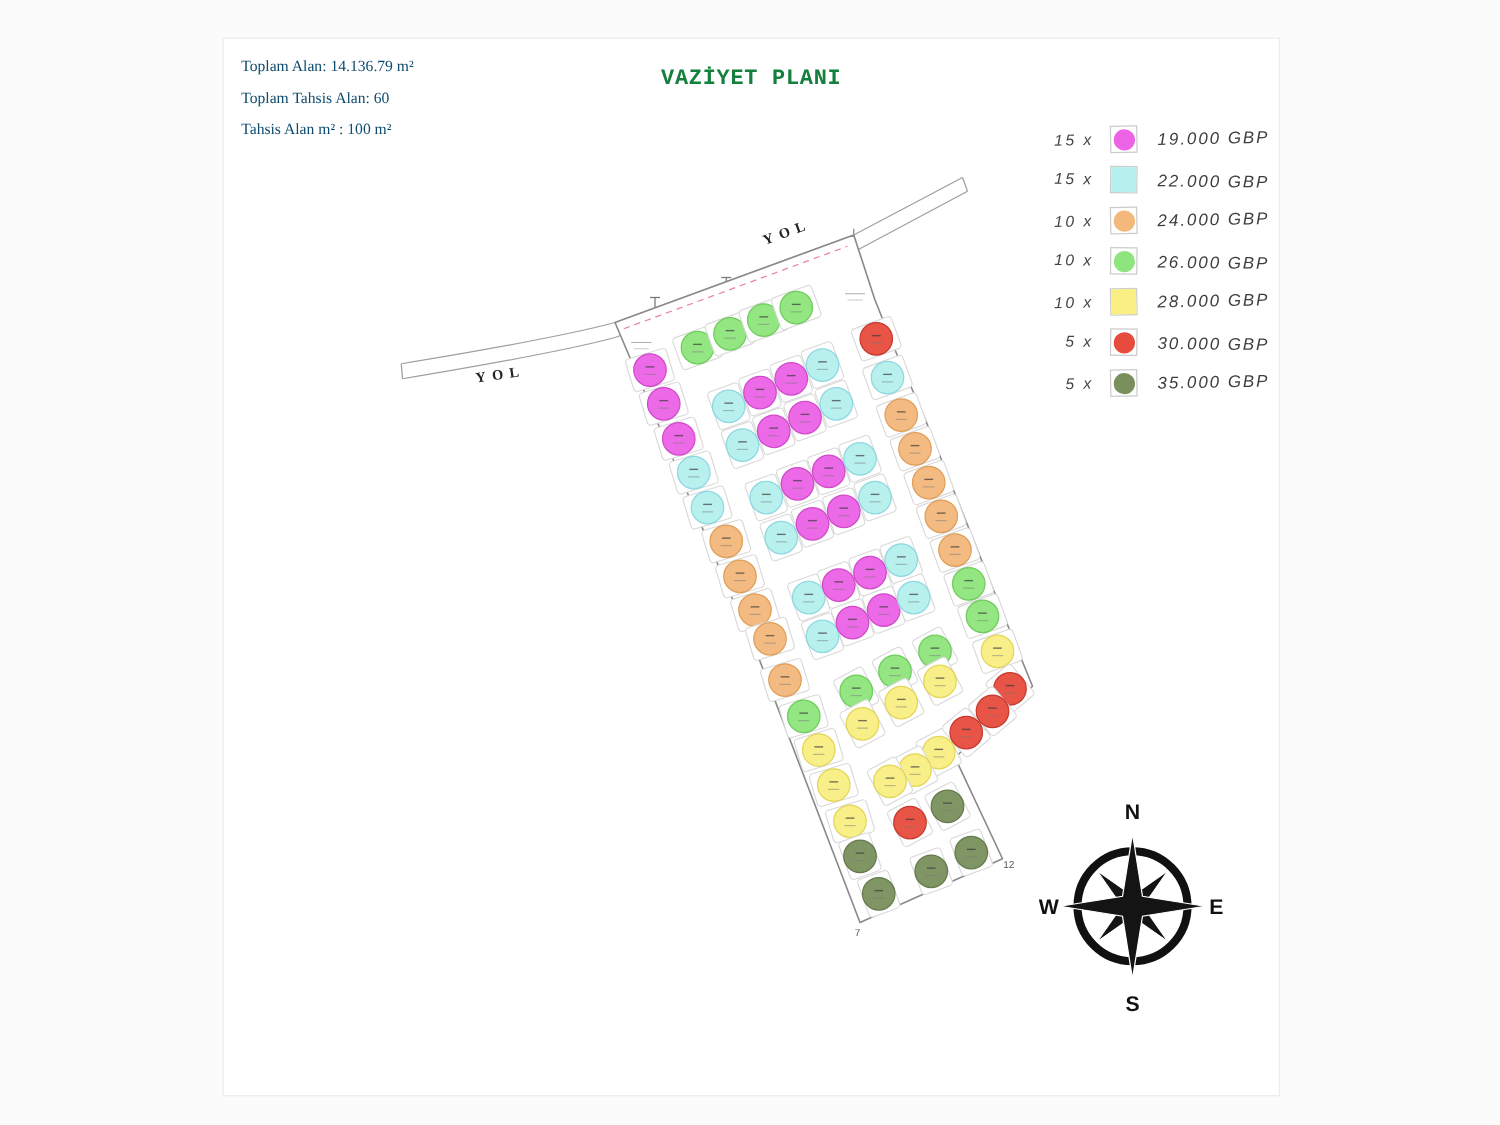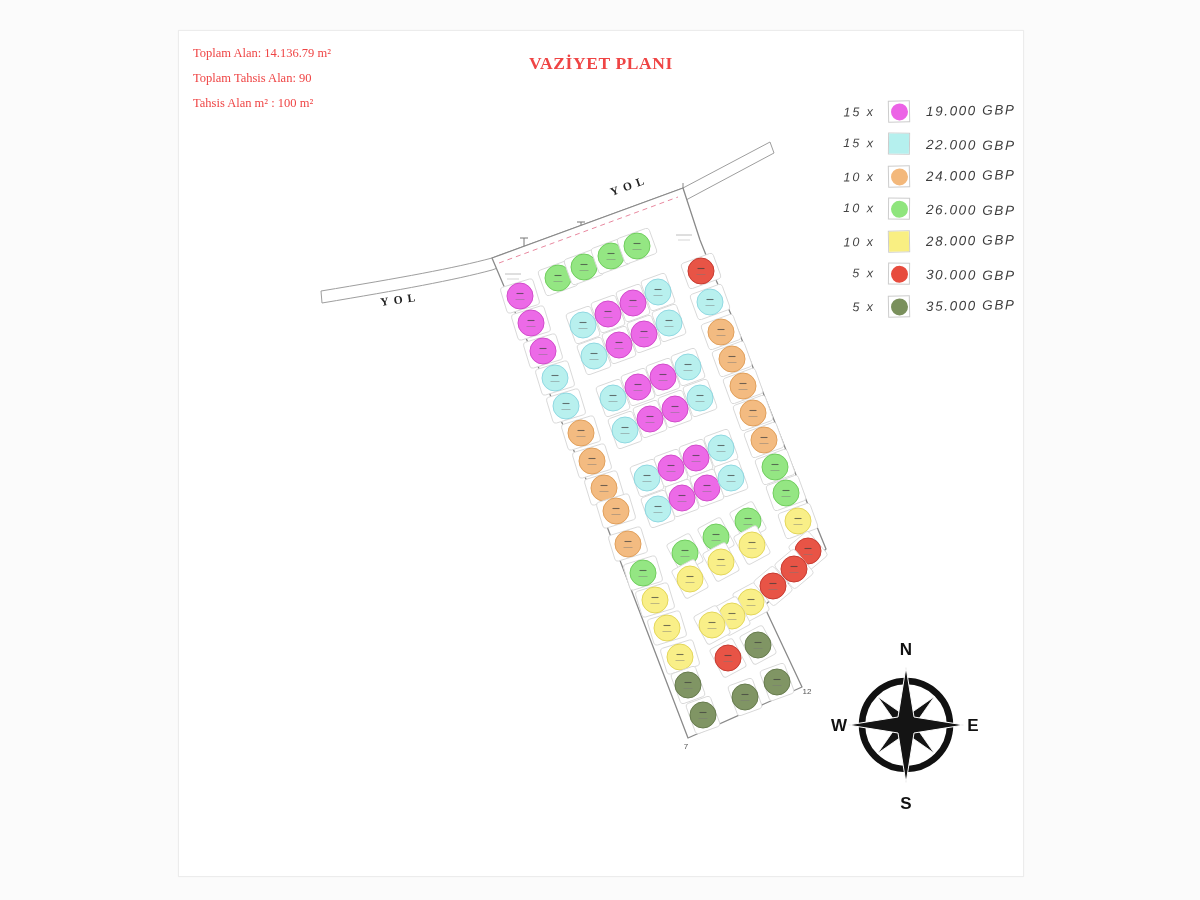--- a/index.html
+++ b/index.html
@@ -6,27 +6,27 @@
   body{
     width:1200px;height:900px;position:relative;overflow:hidden;
     background:#fbfbfb;font-family:"Liberation Sans",sans-serif;
   }
   .page{
     position:absolute;left:178px;top:30px;width:844px;height:845px;
     background:#ffffff;border:1px solid #ececec;box-shadow:0 0 2px rgba(0,0,0,.03);
   }
   .info{
     position:absolute;left:14px;top:10px;
-    font-family:"Liberation Serif",serif;font-size:12.5px;color:#ef4444;
+    font-family:"Liberation Serif",serif;font-size:12.5px;color:#0c4a6e;
   }
   .info div{line-height:25px;white-space:nowrap;}
   .title{
     position:absolute;left:0;right:0;top:22px;margin:0;text-align:center;
-    font-family:Liberation Serif, serif;font-weight:600;font-size:17.5px;
-    letter-spacing:.6px;color:#ef4444;
+    font-family:Liberation Mono, monospace;font-weight:600;font-size:17.5px;
+    letter-spacing:.6px;color:#15803d;
   }
   .legend{position:absolute;left:650px;top:64px;}
   .lrow{display:flex;align-items:center;height:32.5px;color:#3a3a3a;}
   .lrow:nth-child(odd){transform:rotate(-1.1deg);}
   .lrow:nth-child(even){transform:rotate(0.7deg);}
   .lcount{
     width:46px;text-align:right;margin-right:13px;
     font-size:12.5px;letter-spacing:2px;font-style:italic;color:#444;
   }
   .lswatch{
@@ -39,21 +39,21 @@
   svg.overlay{position:absolute;left:0;top:0;pointer-events:none;}
   .compass{position:absolute;left:652px;top:598px;}
   .compass text{font-family:"Liberation Sans",sans-serif;font-weight:bold;font-size:17px;fill:#111;}
 </style>
 </head>
 <body>
 
 <div class="page">
   <div class="info">
     <div>Toplam Alan: 14.136.79 m²</div>
-    <div>Toplam Tahsis Alan: 90</div>
+    <div>Toplam Tahsis Alan: 60</div>
     <div>Tahsis Alan m² : 100 m²</div>
   </div>
 
   <h1 class="title">VAZİYET PLANI</h1>
 
   <div class="legend" id="legend">
       <div class="lrow">
         <span class="lcount">15 x</span>
         <span class="lswatch">
           <span class="ldot" style="background: rgb(236, 99, 230);"></span>

